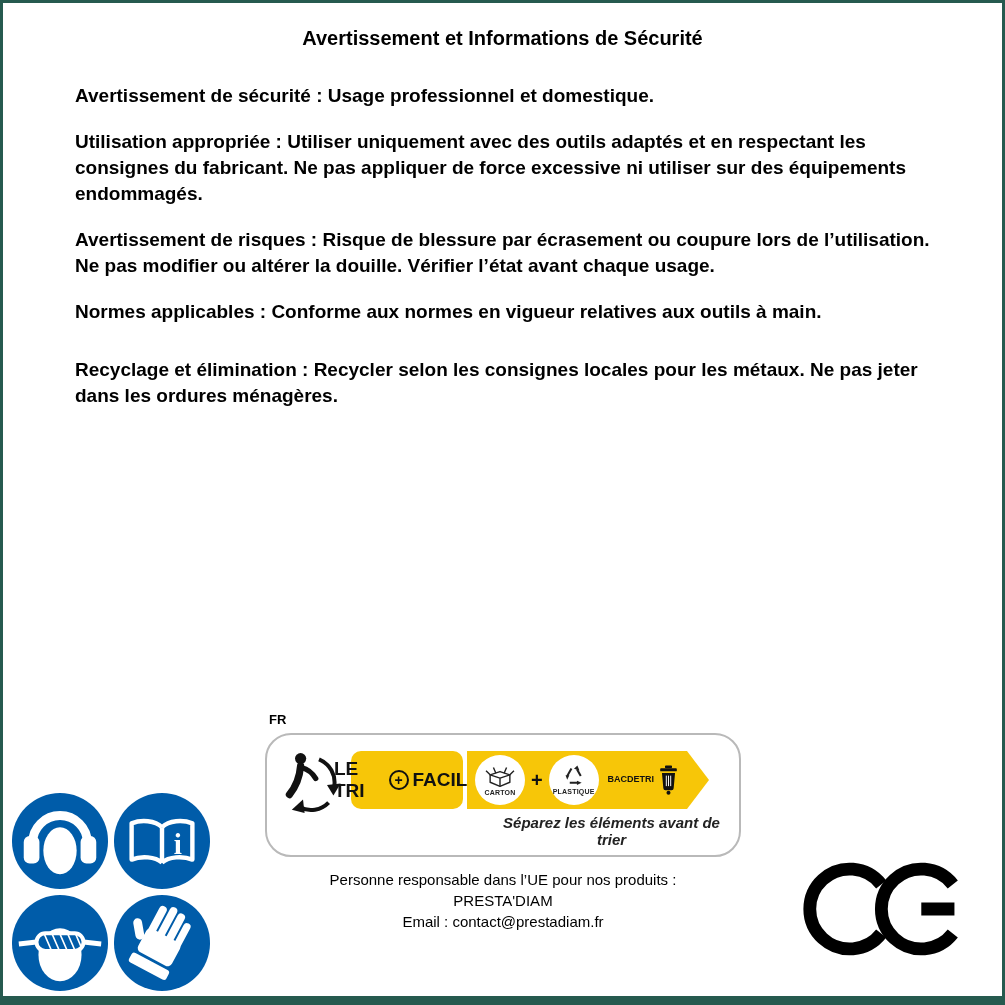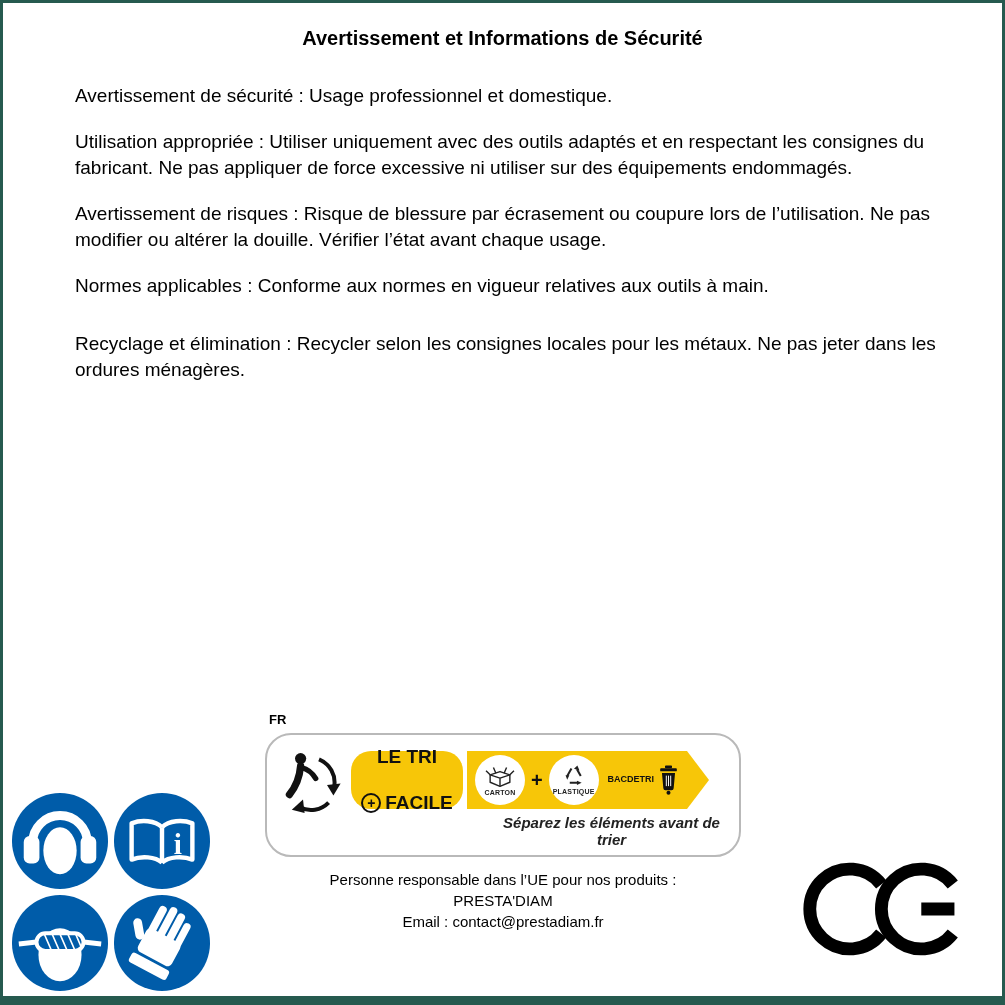--- a/index.html
+++ b/index.html
@@ -16,21 +16,21 @@
   }
   .doc-title{
     position:absolute;top:24px;left:0;right:0;
     margin:0;text-align:center;
     font-size:20px;font-weight:700;
   }
   .content{
     position:absolute;top:80px;left:72px;right:58px;
     font-size:19px;line-height:26px;
   }
-  .content p{margin:0 0 20px;}
+  .content p{margin:0 0 20px;font-weight:bold;}
   .content p.gap-before{margin-top:32px;}
 
   
   .pictogram-grid{
     position:absolute;left:8px;top:789px;
     display:grid;grid-template-columns:repeat(2,98px);grid-gap:4px;
   }
   .pictogram{width:98px;height:98px;}
   .pictogram svg{display:block;width:98px;height:98px;}
   .pic-bg{fill:#005CA9;}
@@ -44,22 +44,22 @@
   }
   .tri-banner{
     position:absolute;left:262px;top:730px;width:476px;height:124px;
     box-sizing:border-box;
     background:#fff;border:2px solid #b9b9b9;border-radius:26px;
   }
   .triman{position:absolute;left:12px;top:12px;width:64px;height:76px;}
   .triman svg{display:block;width:64px;height:76px;}
   .tri-badge{
     position:absolute;left:84px;top:16px;width:112px;height:58px;
-    background:#F7C608;border-radius:20px;
-    display:flex;flex-direction:column;align-items:center;justify-content:center;
+    background:#F7C608;border-radius:10px;
+    display:flex;flex-direction:row;align-items:center;justify-content:center;
     font-weight:800;font-size:19px;line-height:22px;color:#111;gap:24px;
   }
   .badge-line2{display:flex;align-items:center;gap:4px;}
   .plus-circle{
     display:inline-flex;align-items:center;justify-content:center;
     width:16px;height:16px;border:2px solid #111;border-radius:50%;
     font-size:14px;font-weight:900;line-height:1;
   }
   .tri-strip{
     position:absolute;left:200px;top:16px;width:242px;height:58px;

